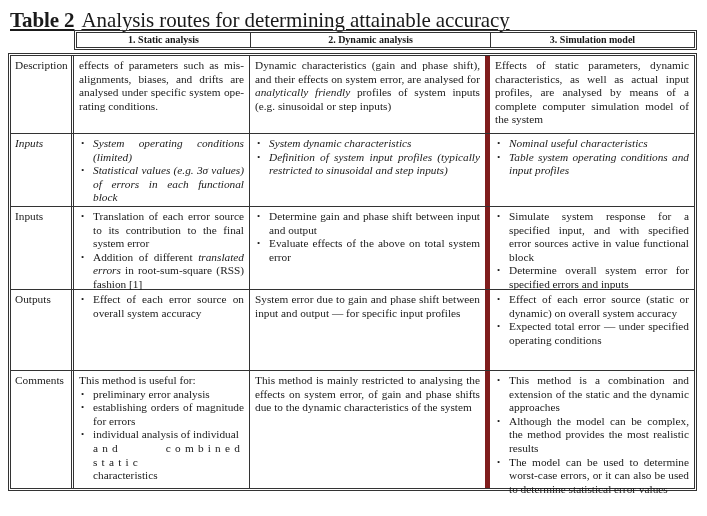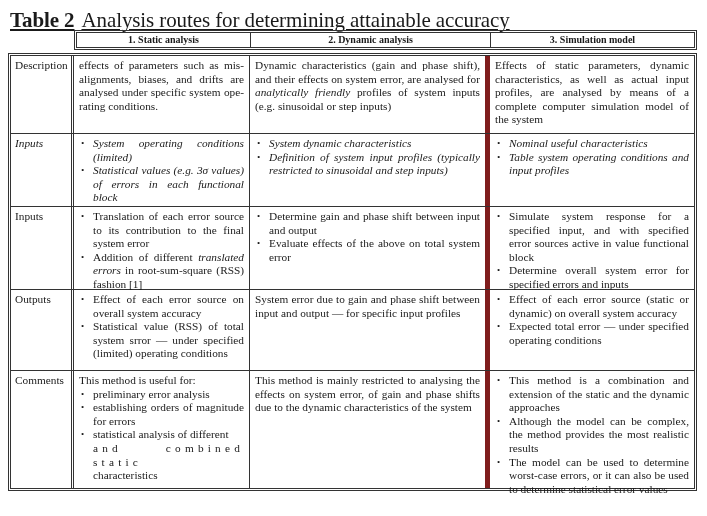--- a/index.html
+++ b/index.html
@@ -165,40 +165,39 @@
         <li>Determine overall system error for specified errors and inputs</li>
       </ul>
     </div>
   </div>
 
   <div class="row" style="height:81px;">
     <div class="cell c0">Outputs</div>
     <div class="cell c1">
       <ul class="bl">
         <li>Effect of each error source on overall system accuracy</li>
-        <li>Statistical value (RSS) of total system srror — under specified (limited) operating conditions</li>
       </ul>
     </div>
     <div class="cell c2">System error due to gain and phase shift between input and output — for specific input profiles</div>
     <div class="cell c3">
       <ul class="bl">
         <li>Effect of each error source (static or dynamic) on overall system accuracy</li>
         <li>Expected total error — under specified operating conditions</li>
       </ul>
     </div>
   </div>
 
   <div class="row" style="height:117px;">
     <div class="cell c0">Comments</div>
     <div class="cell c1">
       <p class="intro">This method is useful for:</p>
       <ul class="bl">
         <li>preliminary error analysis</li>
         <li>establishing orders of magnitude for errors</li>
-        <li><span>statistical analysis of different</span><br><span class="spread">and combined static</span><br><span>characteristics</span></li>
+        <li><span>individual analysis of individual</span><br><span class="spread">and combined static</span><br><span>characteristics</span></li>
       </ul>
     </div>
     <div class="cell c2">This method is mainly restricted to analysing the effects on system error, of gain and phase shifts due to the dynamic characteristics of the system</div>
     <div class="cell c3">
       <ul class="bl">
         <li>This method is a combination and extension of the static and the dynamic approaches</li>
         <li>Although the model can be complex, the method provides the most realistic results</li>
         <li>The model can be used to determine worst-case errors, or it can also be used to determine statistical error values</li>
       </ul>
     </div>

